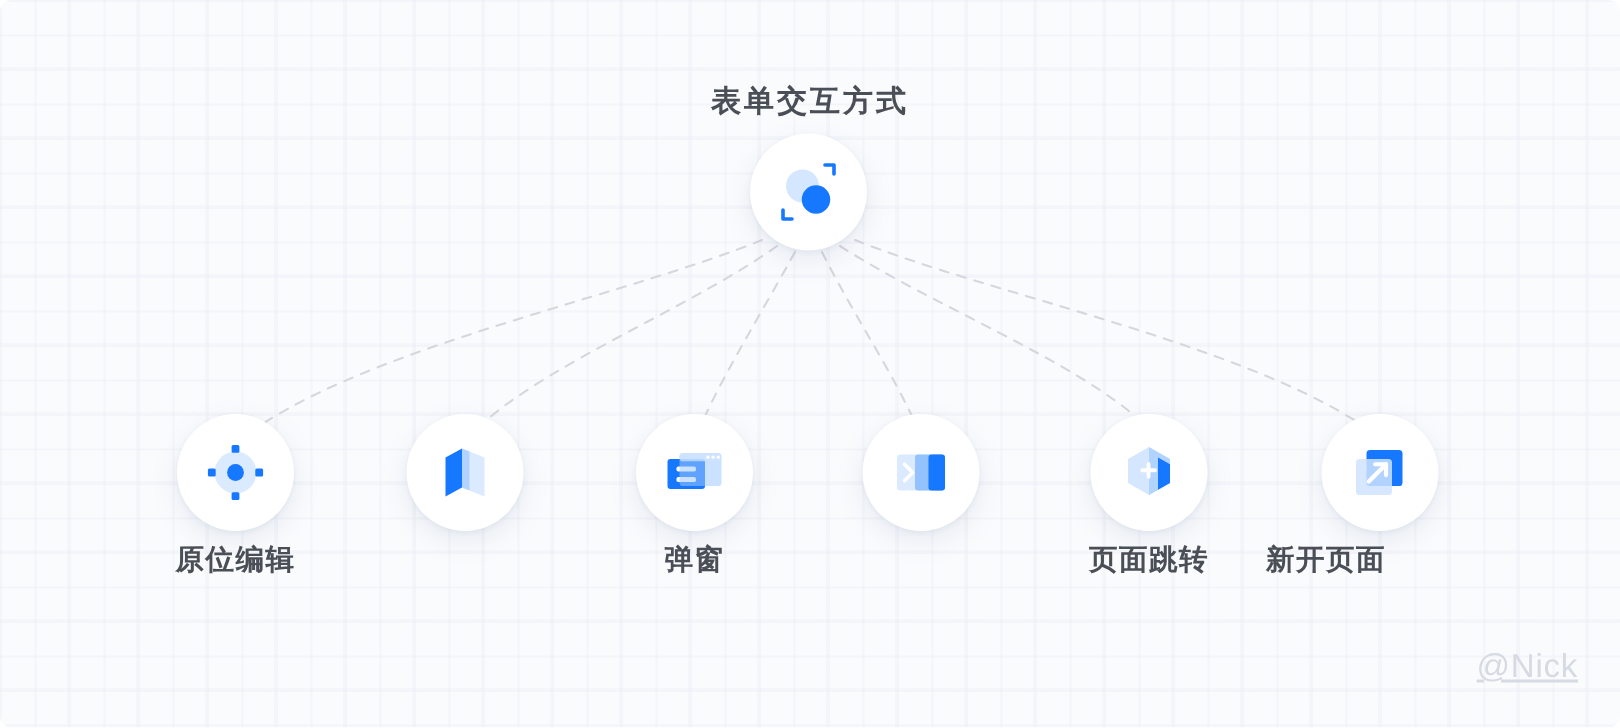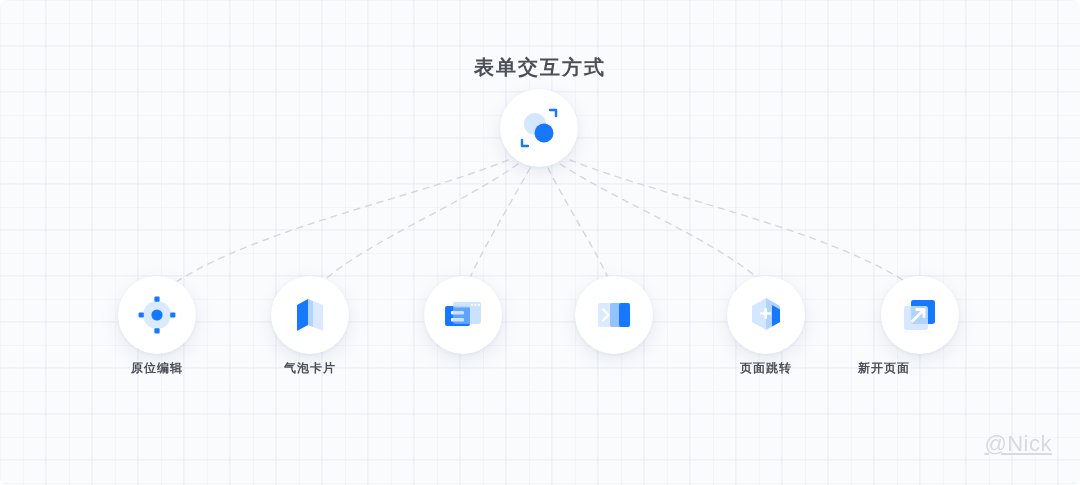--- a/index.html
+++ b/index.html
@@ -42,21 +42,21 @@
     display:flex;align-items:center;justify-content:center;
   }
   .node{
     position:absolute;width:78px;height:78px;top:276px;
     border-radius:50%;background:#ffffff;
     box-shadow:0 6px 18px rgba(120,140,175,.16), 0 1px 3px rgba(120,140,175,.10);
     display:flex;align-items:center;justify-content:center;
   }
   .label{
     position:absolute;top:360px;width:200px;text-align:center;
-    font-size:12px;font-weight:bold;color:#4a4f57;letter-spacing:1px;
+    font-size:19px;font-weight:bold;color:#4a4f57;letter-spacing:1px;
   }
   .watermark{
     position:absolute;right:28px;bottom:28px;
     font-size:22px;color:#d6dae2;letter-spacing:.5px;text-decoration:underline;
   }
   svg{display:block;overflow:visible;}
 </style>
 </head>
 <body>
 
@@ -152,18 +152,18 @@
       <svg width="42" height="42" viewBox="0 0 42 42">
         <rect x="12" y="6" width="24" height="24" rx="2.4" fill="#1677ff"></rect>
         <rect x="5" y="12" width="24" height="24" rx="2.4" fill="#cfe3ff" opacity="0.85"></rect>
         <path d="M13.5 27 L25 15.5" stroke="#ffffff" stroke-width="2.8" stroke-linecap="round"></path>
         <path d="M17.8 15.5 H25 V22.7" stroke="#ffffff" stroke-width="2.8" fill="none" stroke-linecap="round" stroke-linejoin="round"></path>
       </svg>
     </span>
   </div>
 
   <div class="label" style="left:57px">原位编辑</div>
-  <div class="label" style="left:210px">气泡卡片</div>
+  <div class="label" style="left:363px">弹窗</div>
   <div class="label" style="left:666px">页面跳转</div>
   <div class="label" style="left:784px">新开页面</div>
 
   <div class="watermark">@Nick</div>
 </div>
 
 </body></html>

